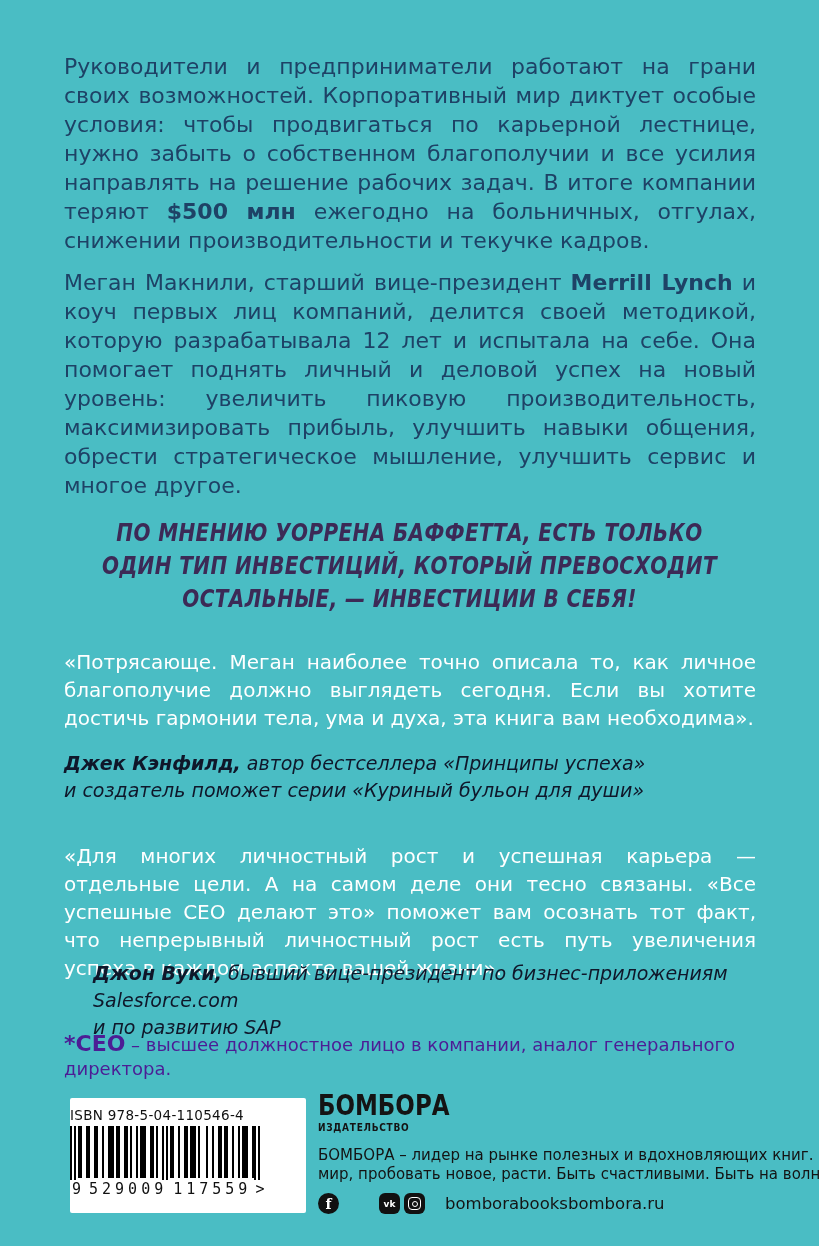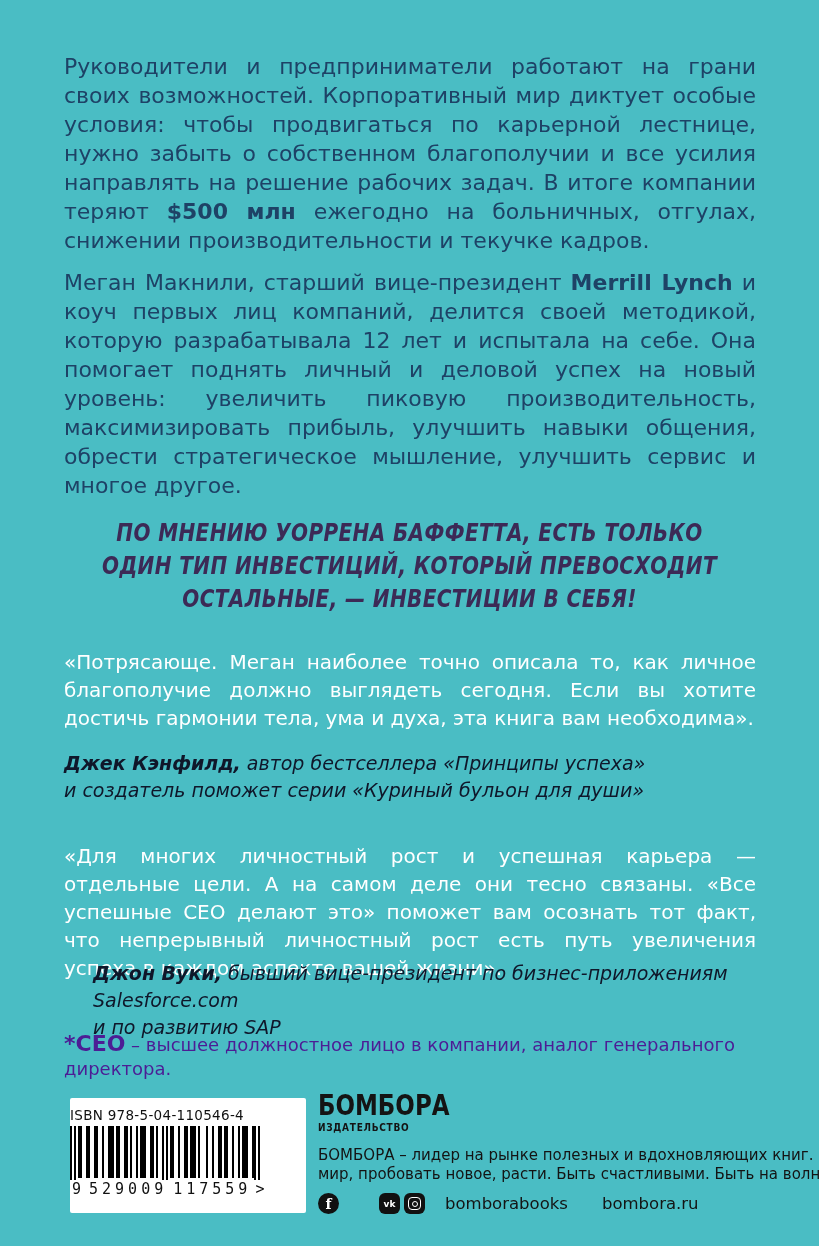--- a/index.html
+++ b/index.html
@@ -95,21 +95,21 @@
   }
   .icon.fb{border-radius:50%;font-weight:bold;font-size:14px;font-family:"DejaVu Serif",serif;}
   .icon.vk{border-radius:6px;font-weight:bold;font-size:9px;letter-spacing:0;margin-left:36px;}
   .icon.ig{border-radius:6px;}
   .ig-inner{
     width:11px;height:11px;border:1.6px solid #fff;border-radius:4px;
     display:flex;align-items:center;justify-content:center;
   }
   .ig-dot{width:4px;height:4px;border:1.4px solid #fff;border-radius:50%;}
   .social-handle{font-size:16.5px;font-weight:500;margin-left:16px;}
-  .social-site{font-size:16.5px;font-weight:500;margin-left:34px;}
+  .social-site{font-size:16.5px;font-weight:500;}
 </style>
 </head>
 <body>
 
 <div class="cover">
 
   <p class="block body-text" style="top:52px;margin:0;"><span>Руководители и предприниматели работают на грани своих возможностей. Корпоративный мир диктует особые условия: чтобы продвигаться по карьерной лестнице, нужно забыть о собственном благополучии и все усилия направлять на решение рабочих задач. В итоге компании теряют </span><span class="b">$500 млн</span><span> ежегодно на больничных, отгулах, снижении производительности и текучке кадров.</span></p>
 
   <p class="block body-text" style="top:268px;margin:0;"><span>Меган Макнили, старший вице-президент </span><span class="bi">Merrill Lynch</span><span> и коуч первых лиц компаний, делится своей методикой, которую разрабатывала 12 лет и испытала на себе. Она помогает поднять личный и деловой успех на новый уровень: увеличить пиковую производительность, максимизировать прибыль, улучшить навыки общения, обрести стратегическое мышление, улучшить сервис и многое другое.</span></p>
 

